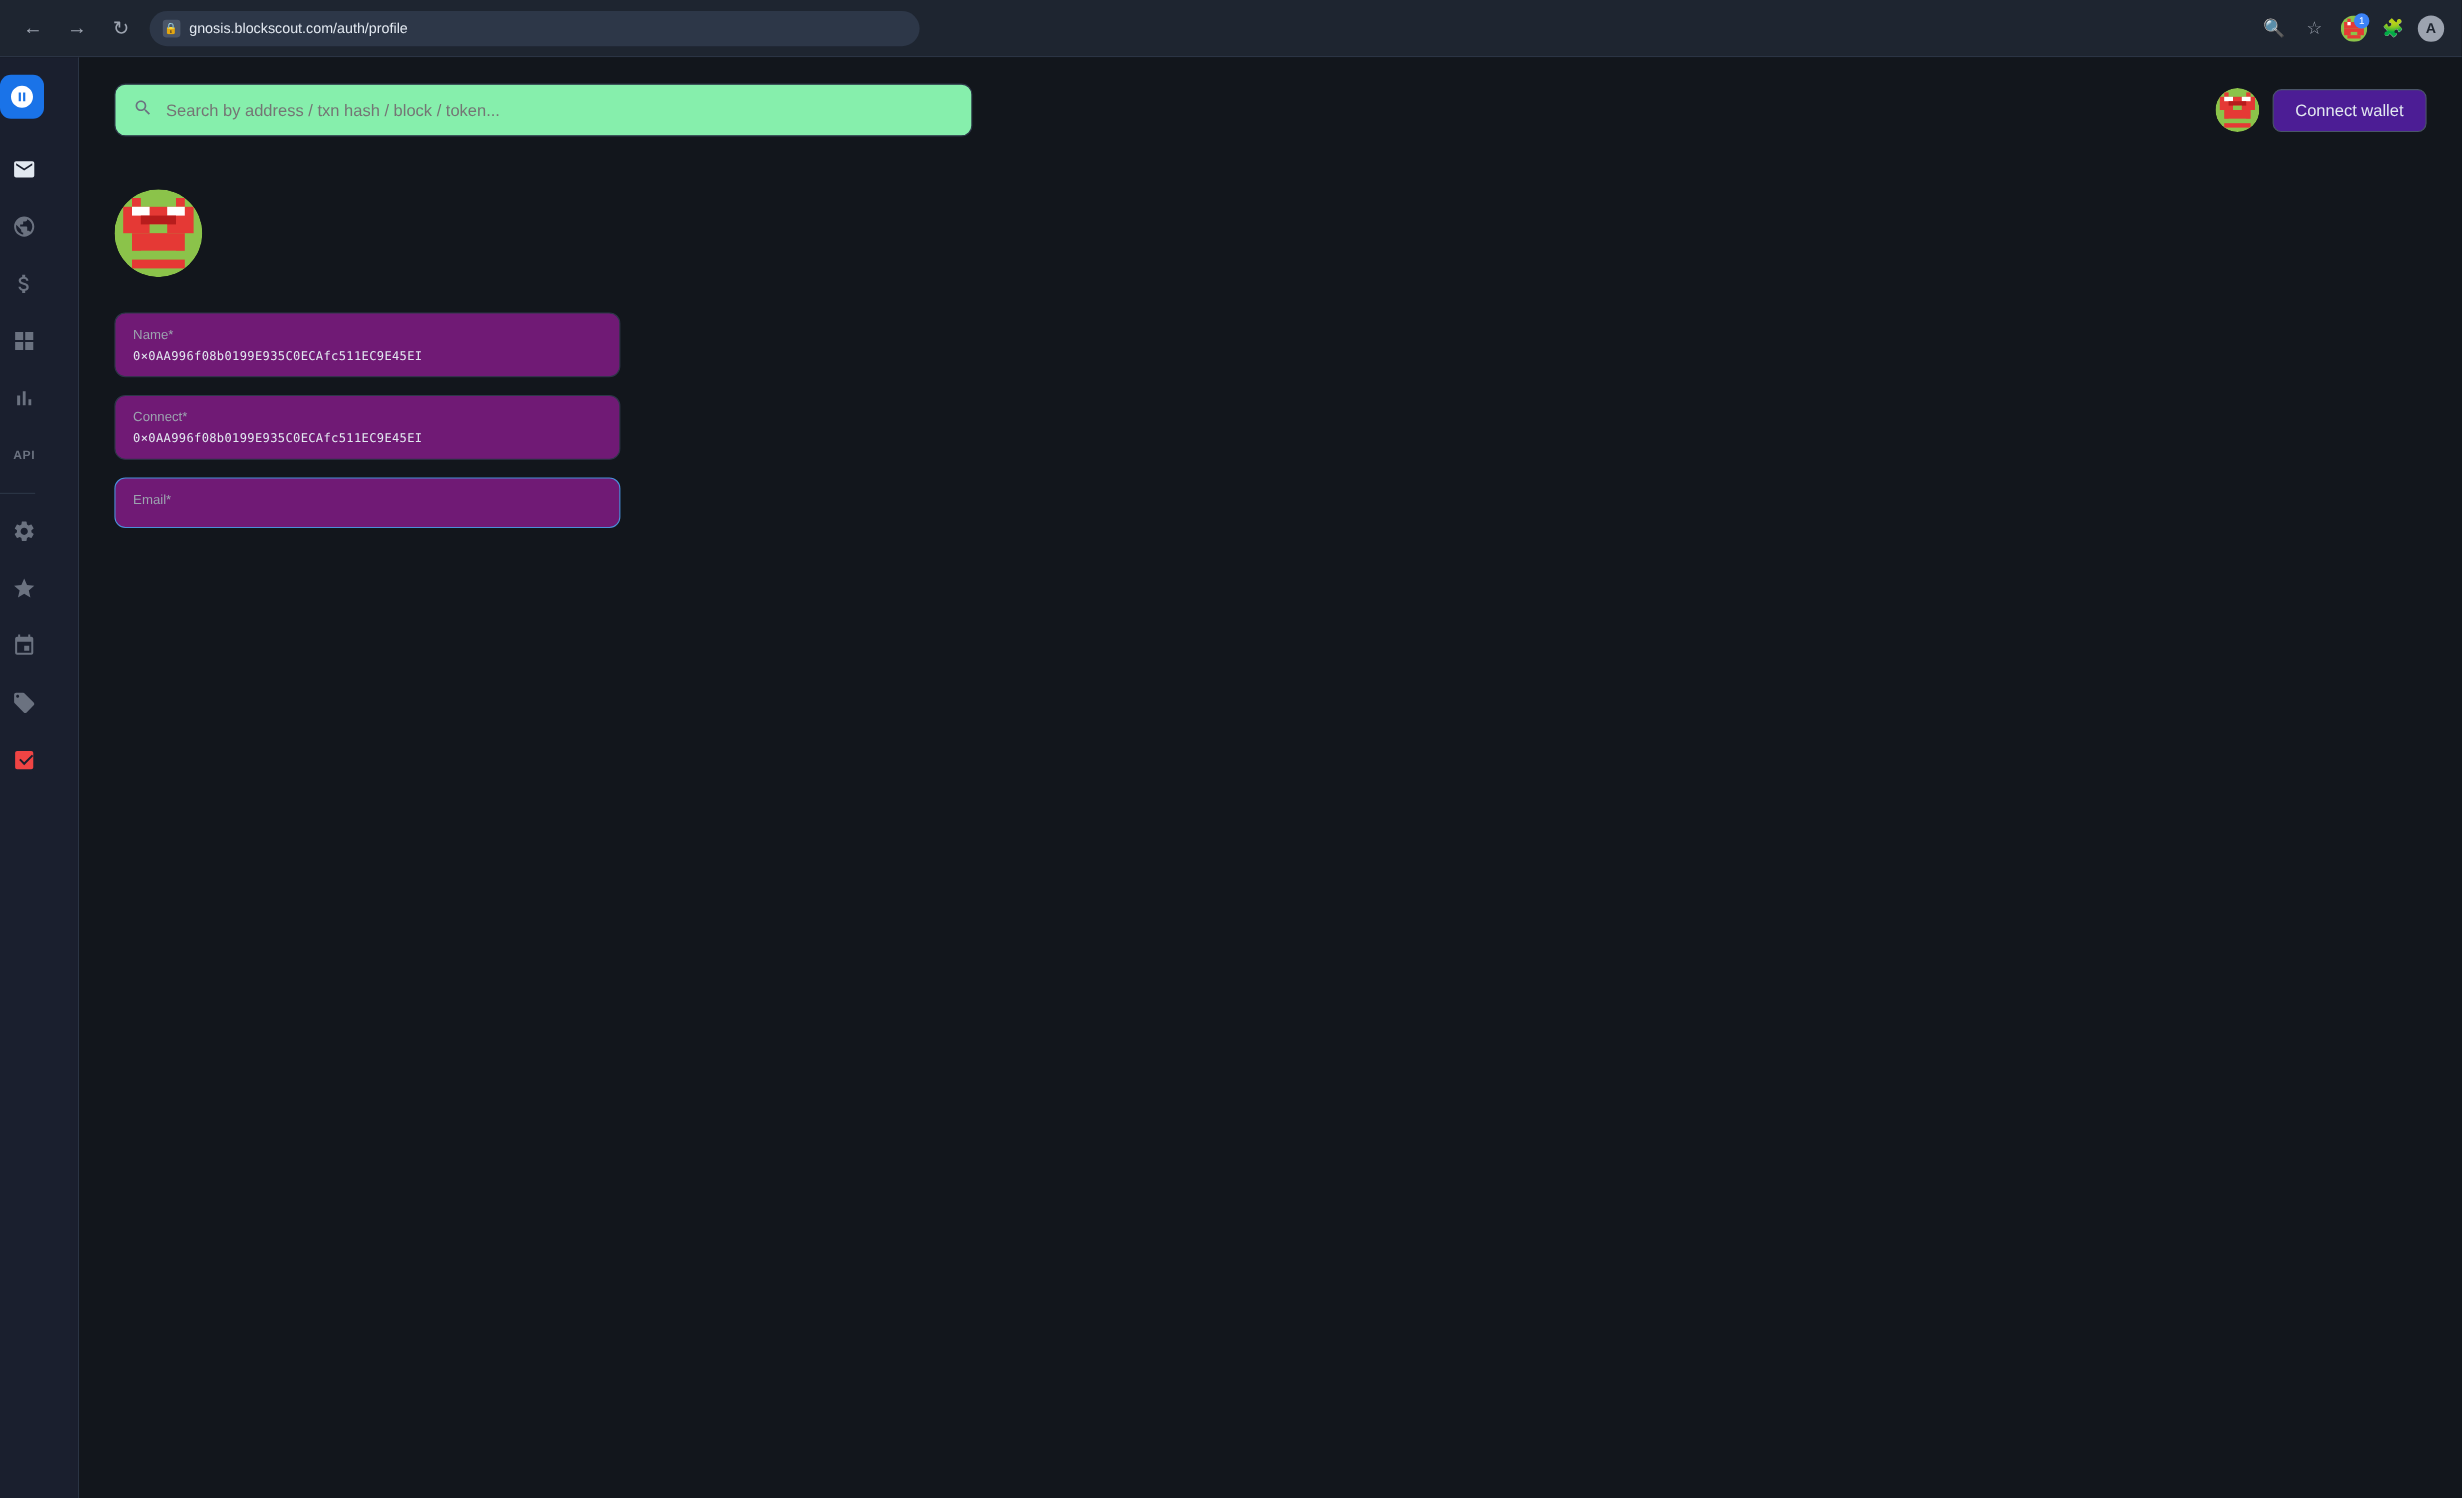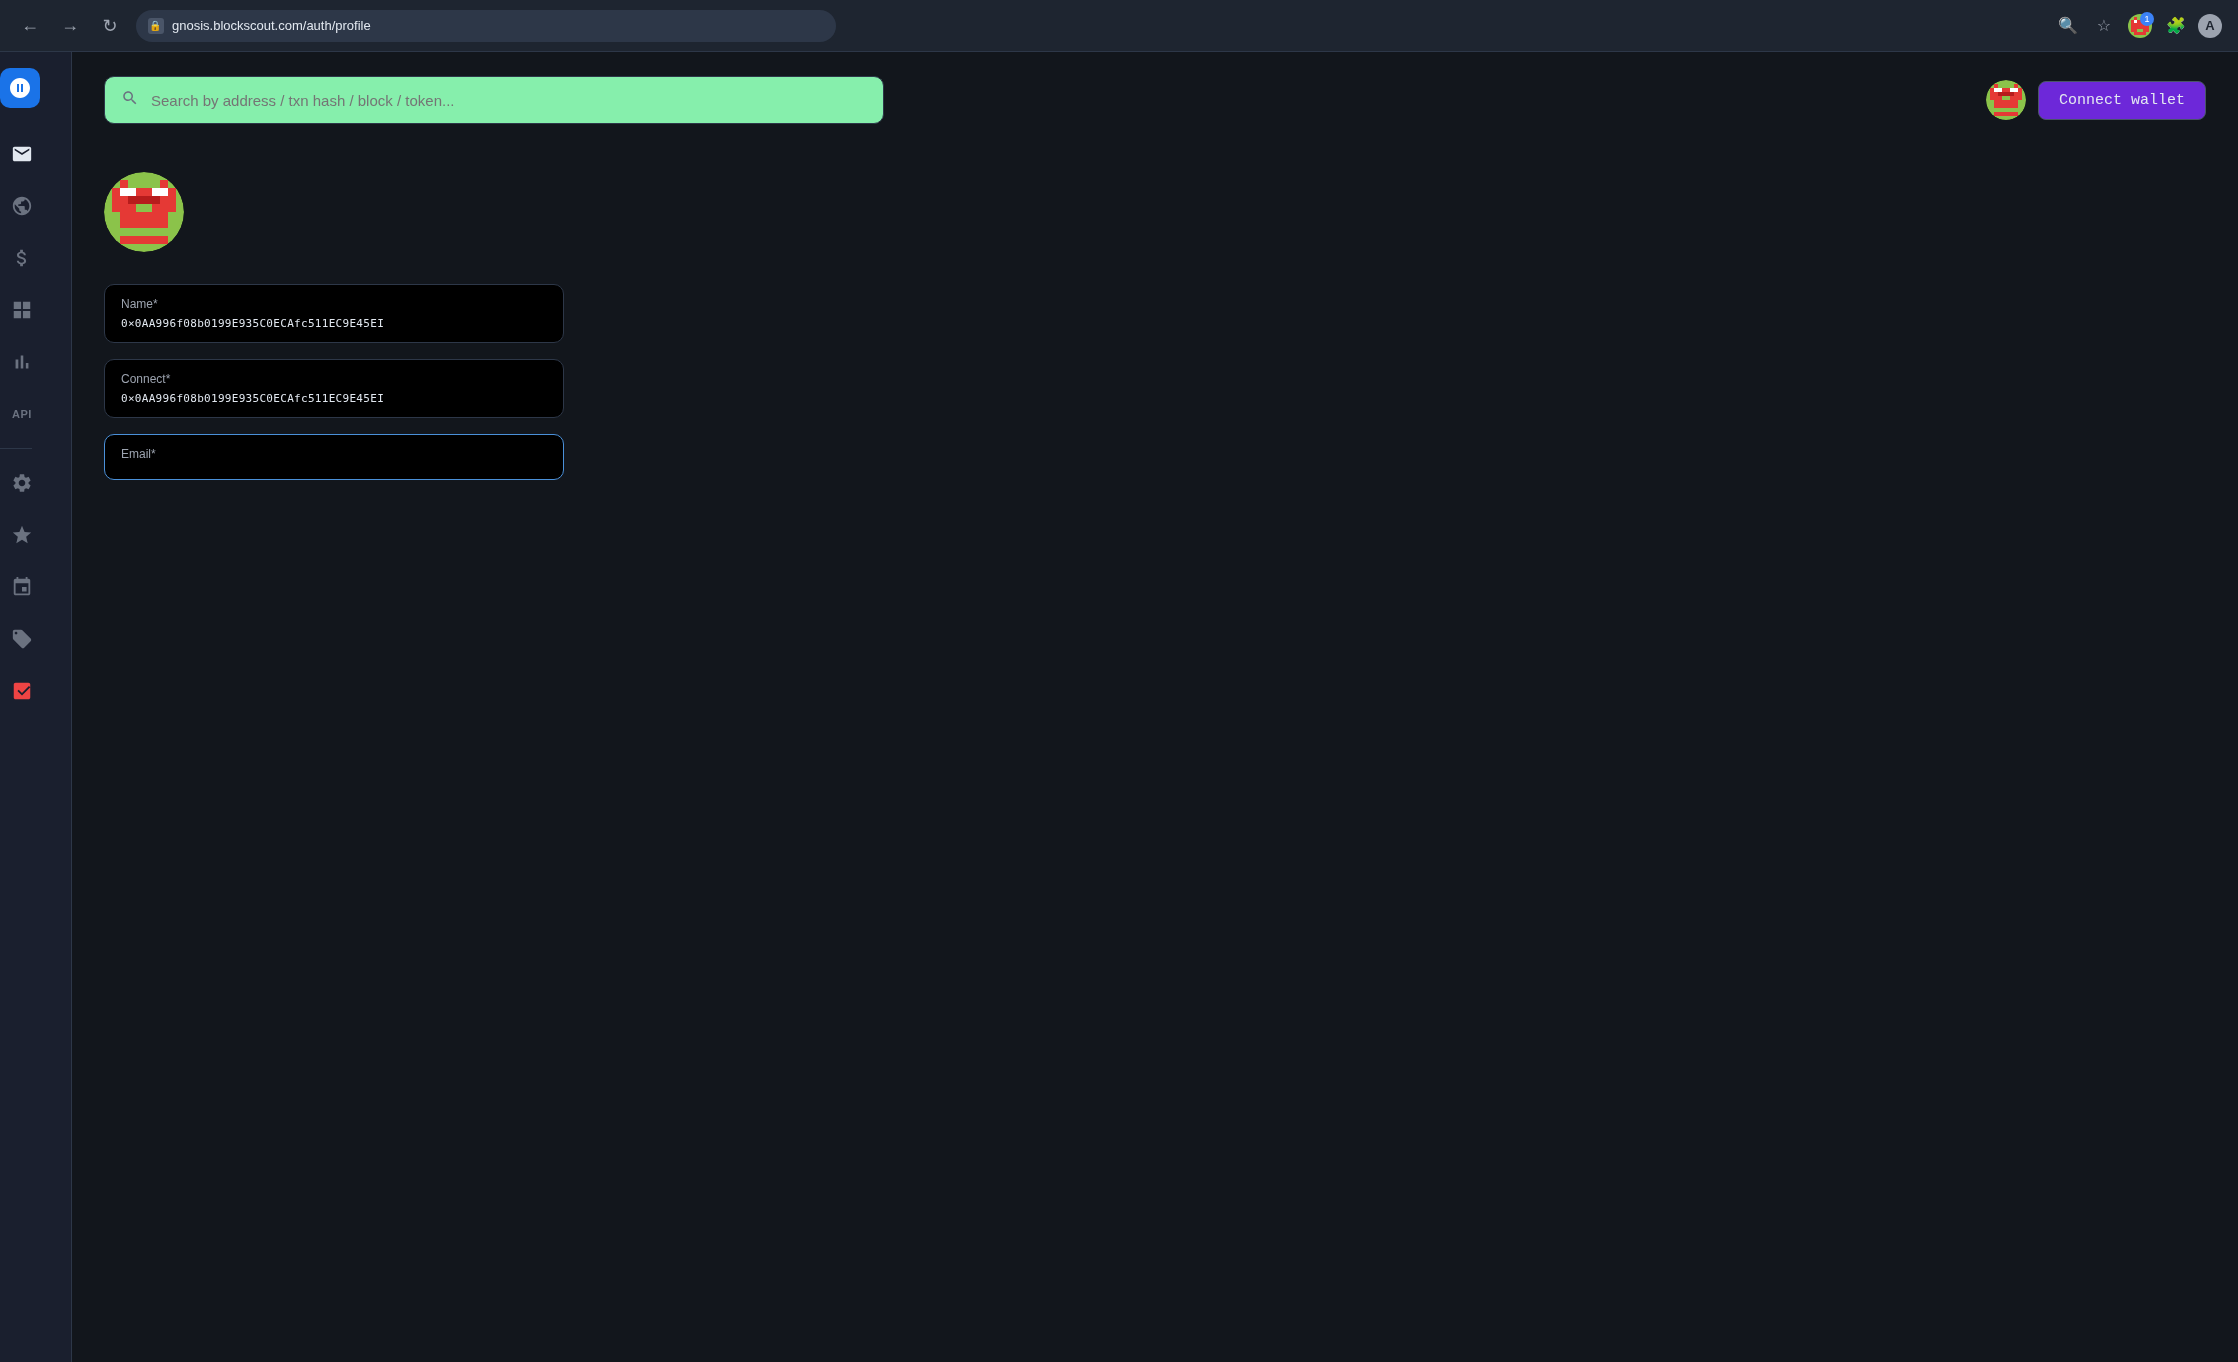--- a/index.html
+++ b/index.html
@@ -189,49 +189,48 @@
       gap: 12px;
       margin-left: auto;
     }
     .profile-avatar-header {
       width: 40px; height: 40px;
       border-radius: 50%;
       overflow: hidden;
       cursor: pointer;
     }
     .connect-wallet-btn {
-      background: #6d28d9;
+      background: #4c1d95;
       border: 1px solid #4a5568;
       border-radius: 8px;
       color: #e2e8f0;
       padding: 10px 20px;
       font-size: 15px;
       cursor: pointer;
       white-space: nowrap;
-      font-family: Liberation Mono, monospace;
     }
 
     
     .profile-title {
       font-size: 32px;
       font-weight: 600;
       color: #f1f5f9;
       margin-bottom: 32px;
     }
     .profile-avatar-large {
       width: 80px; height: 80px;
       border-radius: 50%;
       overflow: hidden;
       margin-bottom: 32px;
     }
 
     
     .form-field {
       width: 460px;
-      background: #000000;
+      background: #701a75;
       border: 1px solid #2d3748;
       border-radius: 10px;
       padding: 12px 16px;
       margin-bottom: 16px;
     }
     .form-field-focused {
       border-color: #4a90d9;
     }
     .field-label {
       font-size: 12px;

